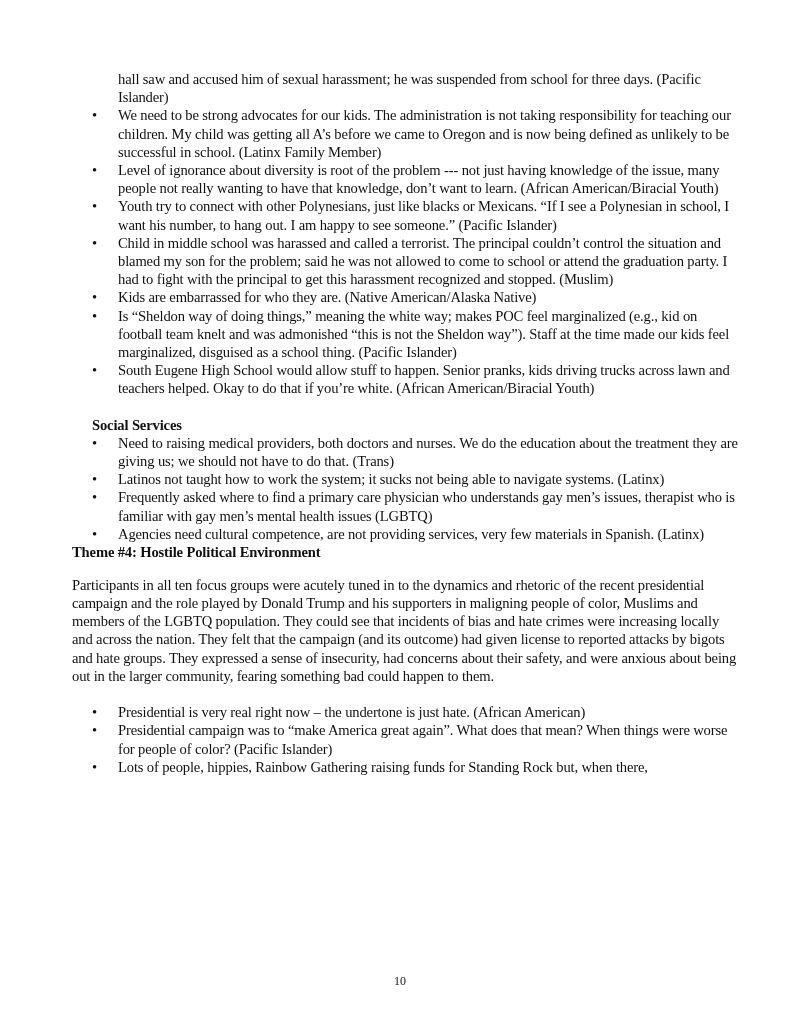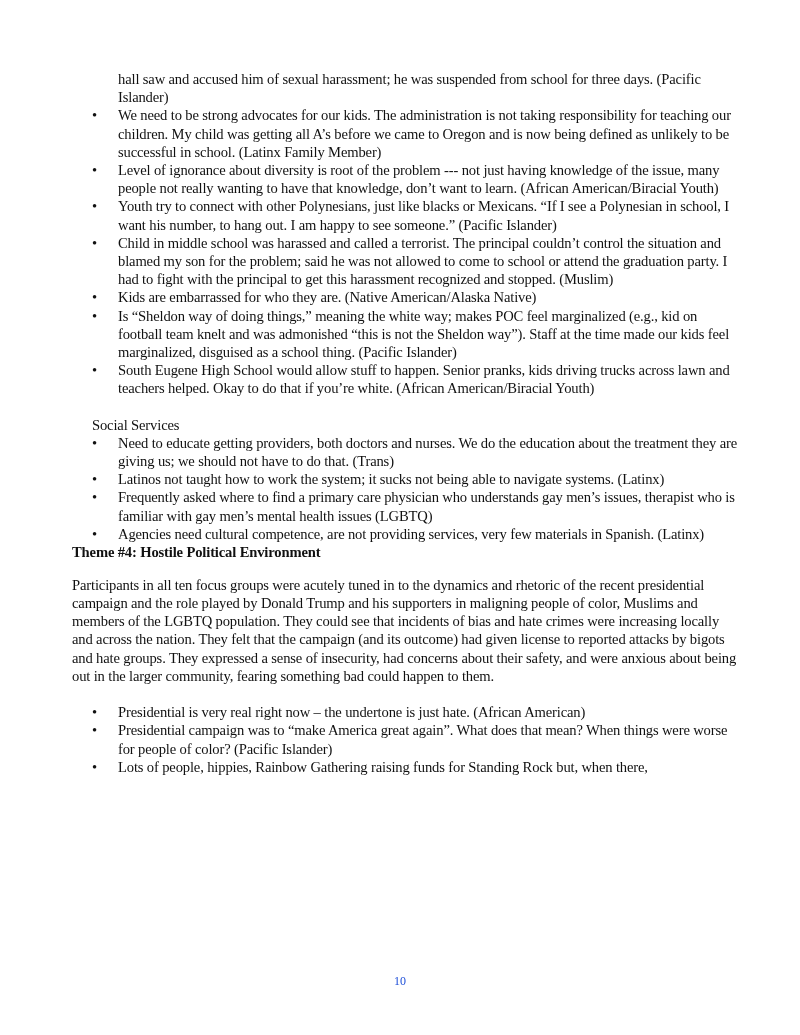--- a/index.html
+++ b/index.html
@@ -5,26 +5,26 @@
     html, body { margin: 0; padding: 0; background: #ffffff; }
     body { width: 800px; height: 1035px; position: relative; overflow: hidden;
       font-family: "Liberation Serif", "DejaVu Serif", serif; color: #111; }
     .page { position: absolute; left: 0; top: 0; width: 648px; height: 1035px; }
     .content { position: absolute; left: 72px; top: 70px; width: 670px;
       font-size: 14.6px; line-height: 18.2px; letter-spacing: -0.15px; }
     ul.bullets { list-style: none; margin: 0; padding: 0; }
     ul.bullets li { position: relative; padding-left: 46px; }
     ul.bullets li::before { content: "\2022"; position: absolute; left: 20px; top: 0; }
     .cont-line { padding-left: 46px; }
-    .section-label { padding-left: 20px; margin-top: 18px; }
+    .section-label { padding-left: 20px; margin-top: 18px; font-weight: bold; }
     .theme-heading { font-weight: bold; }
     .para { }
     ul.bullets.after-para { margin-top: 18px; }
     .page-number { position: absolute; top: 974px; left: 0; width: 800px; text-align: center;
-      font-size: 12px; color: #1d4ed8; }
+      font-size: 12px; color: #0f172a; }
   </style>
 </head>
 <body>
 
 <div class="page">
   <div class="content">
 
     <div class="cont-line">hall saw and accused him of sexual harassment; he was suspended from school for three days. (Pacific Islander)</div>
 
     <ul class="bullets">
@@ -32,21 +32,21 @@
       <li>Level of ignorance about diversity is root of the problem --- not just having knowledge of the issue, many people not really wanting to have that knowledge, don’t want to learn. (African American/Biracial Youth)</li>
       <li>Youth try to connect with other Polynesians, just like blacks or Mexicans. “If I see a Polynesian in school, I want his number, to hang out. I am happy to see someone.” (Pacific Islander)</li>
       <li>Child in middle school was harassed and called a terrorist. The principal couldn’t control the situation and blamed my son for the problem; said he was not allowed to come to school or attend the graduation party. I had to fight with the principal to get this harassment recognized and stopped. (Muslim)</li>
       <li>Kids are embarrassed for who they are. (Native American/Alaska Native)</li>
       <li>Is “Sheldon way of doing things,” meaning the white way; makes POC feel marginalized (e.g., kid on football team knelt and was admonished “this is not the Sheldon way”). Staff at the time made our kids feel marginalized, disguised as a school thing. (Pacific Islander)</li>
       <li>South Eugene High School would allow stuff to happen. Senior pranks, kids driving trucks across lawn and teachers helped. Okay to do that if you’re white. (African American/Biracial Youth)</li>
     </ul>
 
     <div class="section-label">Social Services</div>
     <ul class="bullets">
-      <li>Need to educate getting providers, both doctors and nurses. We do the education about the treatment they are giving us; we should not have to do that. (Trans)</li>
+      <li>Need to raising medical providers, both doctors and nurses. We do the education about the treatment they are giving us; we should not have to do that. (Trans)</li>
       <li>Latinos not taught how to work the system; it sucks not being able to navigate systems. (Latinx)</li>
       <li>Frequently asked where to find a primary care physician who understands gay men’s issues, therapist who is familiar with gay men’s mental health issues (LGBTQ)</li>
       <li>Agencies need cultural competence, are not providing services, very few materials in Spanish. (Latinx)</li>
     </ul>
 
     <div class="theme-heading">Theme #4:  Hostile Political Environment</div>
 
     <p class="para" style="margin-bottom:0">Participants in all ten focus groups were acutely tuned in to the dynamics and rhetoric of the recent presidential campaign and the role played by Donald Trump and his supporters in maligning people of color, Muslims and members of the LGBTQ population. They could see that incidents of bias and hate crimes were increasing locally and across the nation. They felt that the campaign (and its outcome) had given license to reported attacks by bigots and hate groups. They expressed a sense of insecurity, had concerns about their safety, and were anxious about being out in the larger community, fearing something bad could happen to them.</p>
 
     <ul class="bullets after-para">

